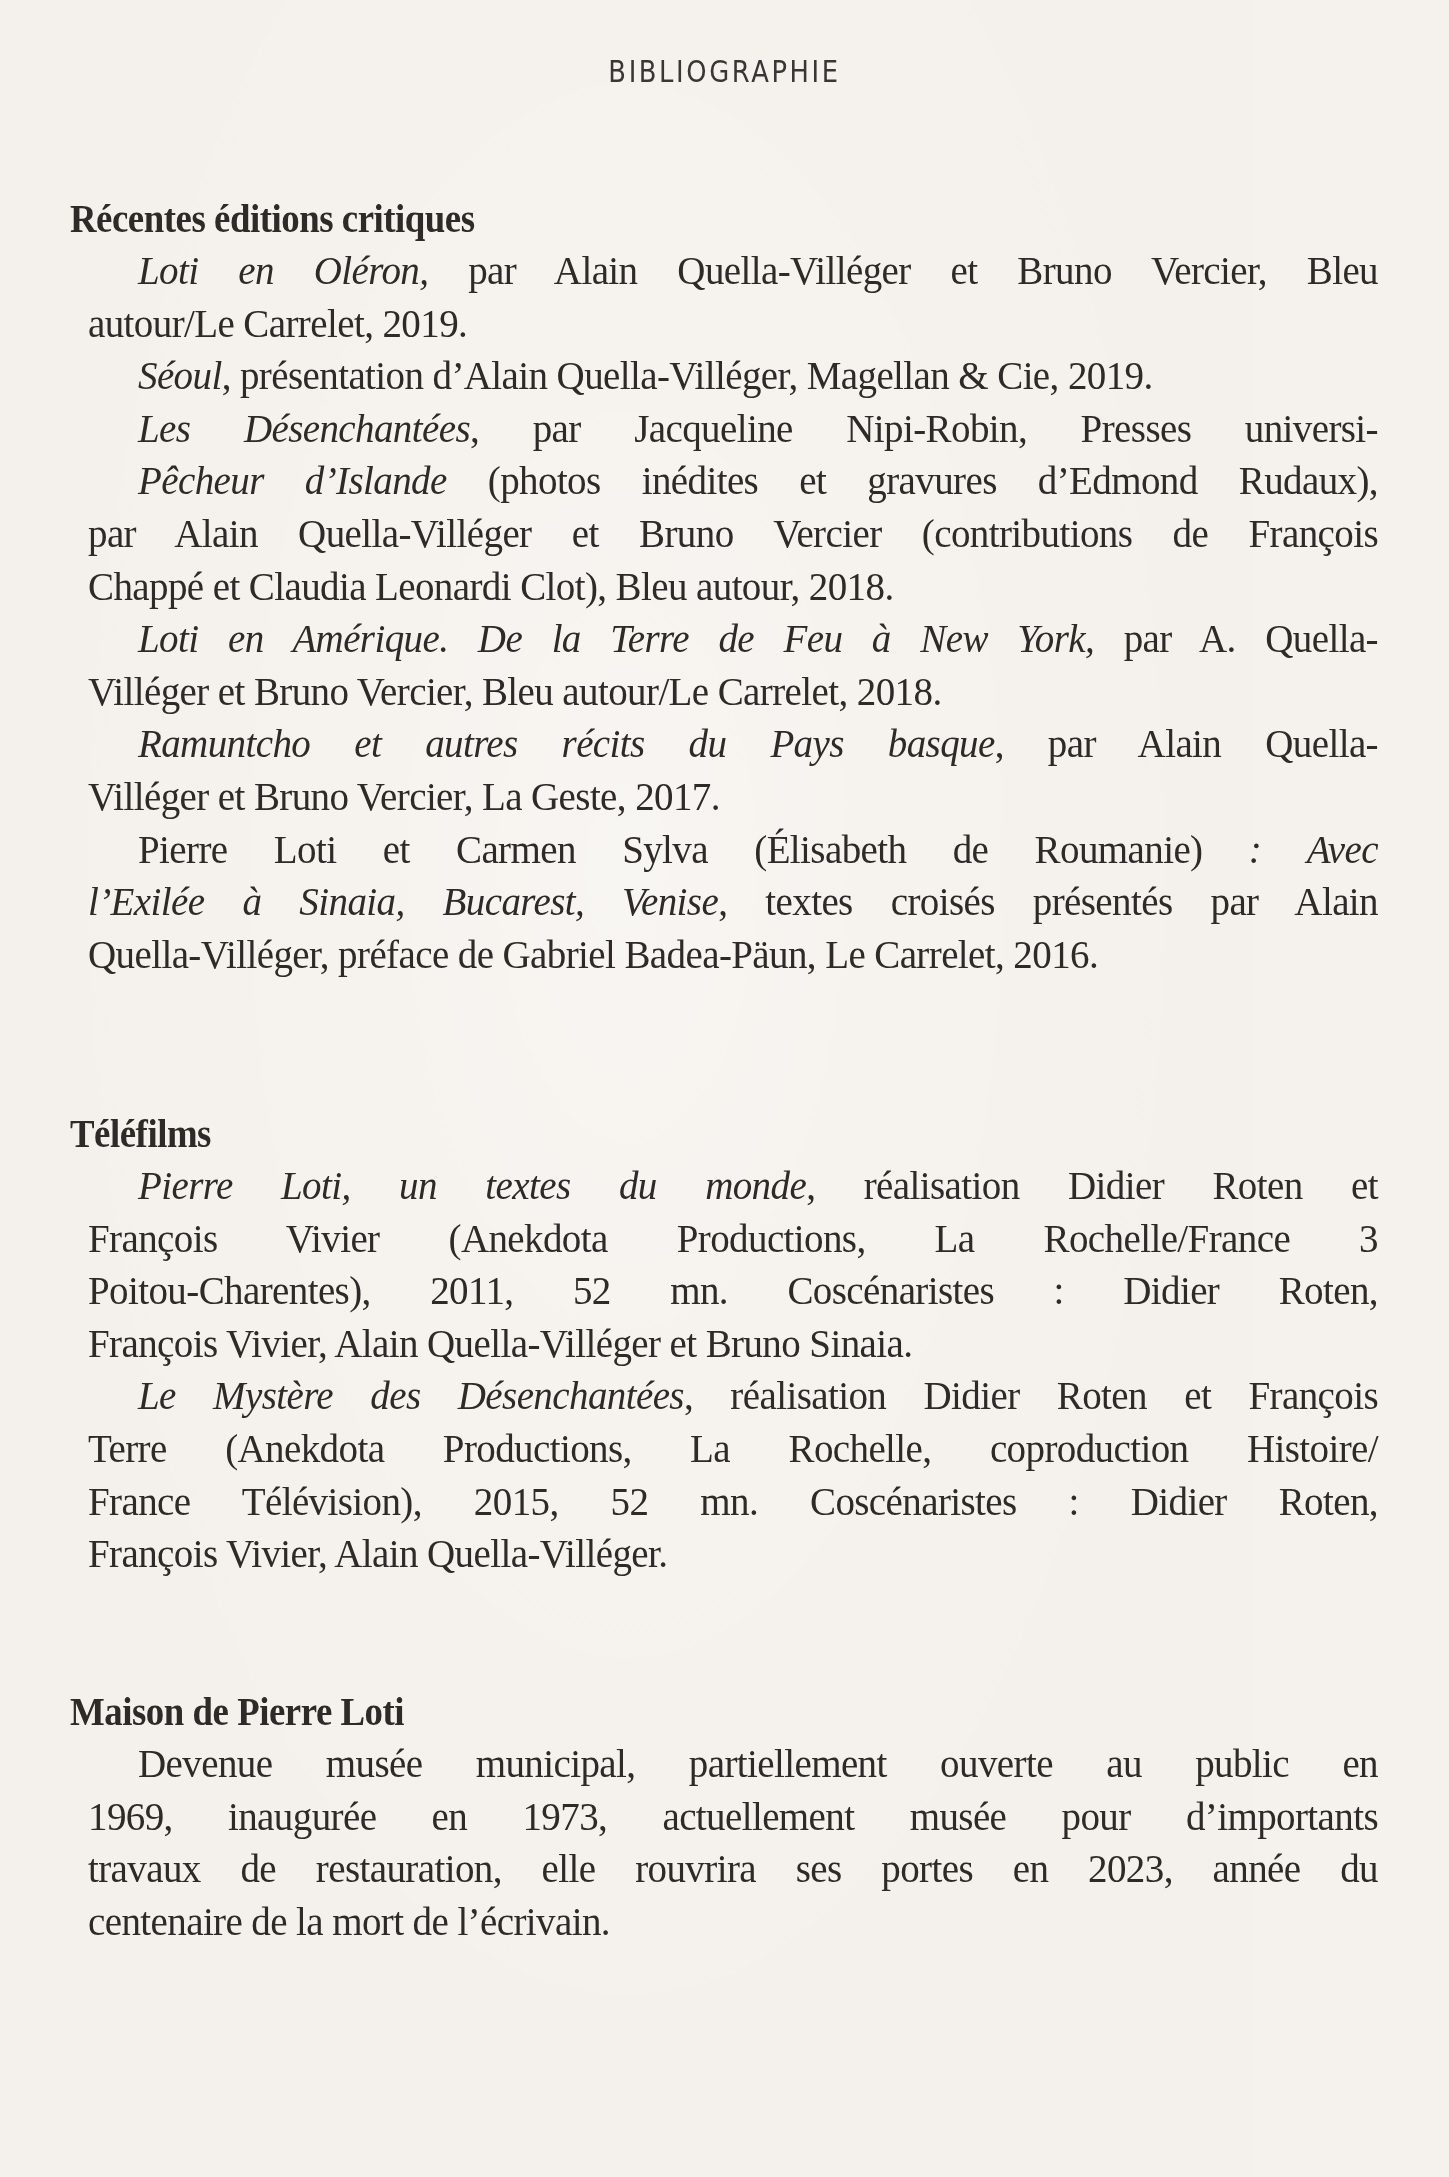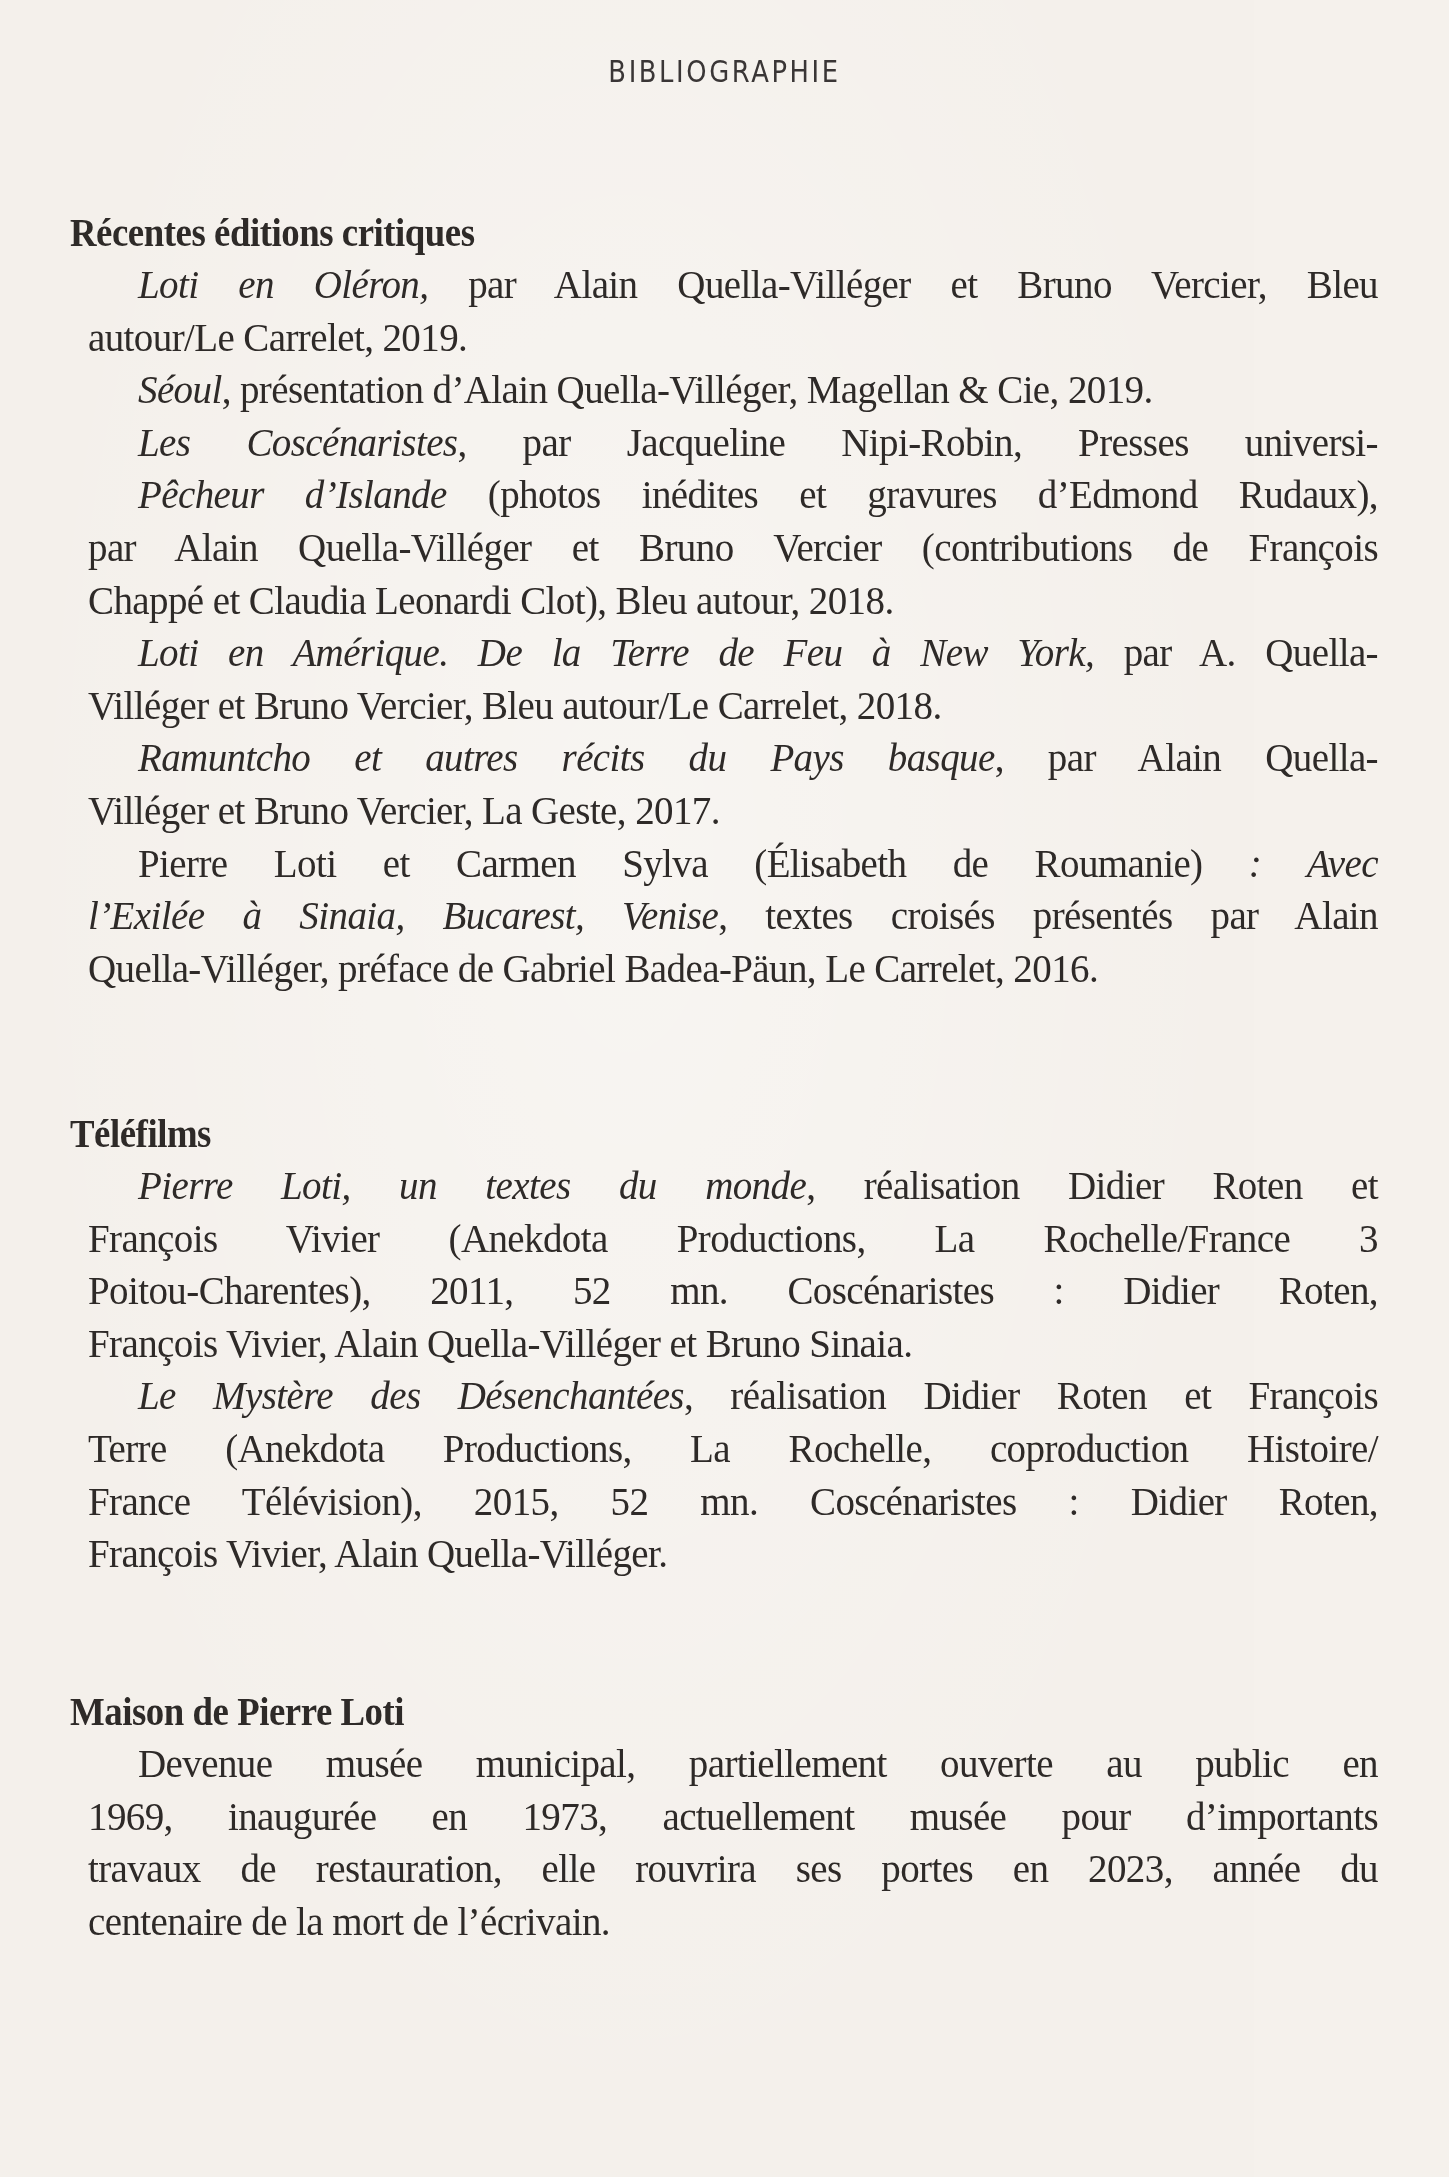--- a/index.html
+++ b/index.html
@@ -59,42 +59,42 @@
       text-align: justify;
       text-align-last: justify;
       width: 1290px;
       letter-spacing: -0.6px;
       overflow: visible;
       margin-left: 18px;
     }
     .line.indent { padding-left: 50px; width: 1240px; }
     .line.last { text-align-last: left; }
     .it { font-style: italic; }
-    #sec1 { top: 207px; }
+    #sec1 { top: 193px; }
     #sec2 { top: 1108px; }
     #sec3 { top: 1686px; }
   </style>
 </head>
 <body>
 
 <div class="page">
   <div class="running-head">BIBLIOGRAPHIE</div>
 
   <div class="column" id="sec1">
     <div class="section-title">Récentes éditions critiques</div>
     <div class="entries">
         <div>
           <div class="line indent"><span class="it">Loti en Oléron,</span><span> par Alain Quella-Villéger et Bruno Vercier, Bleu</span></div>
           <div class="line last"><span>autour/Le Carrelet, 2019.</span></div>
         </div>
         <div>
           <div class="line indent last"><span class="it">Séoul</span><span>, présentation d’Alain Quella-Villéger, Magellan &amp; Cie, 2019.</span></div>
         </div>
         <div>
-          <div class="line indent"><span class="it">Les Coscénaristes</span><span>, par Jacqueline Nipi-Robin, Presses universi-</span></div>
+          <div class="line indent"><span class="it">Les Désenchantées</span><span>, par Jacqueline Nipi-Robin, Presses universi-</span></div>
         </div>
         <div>
           <div class="line indent"><span class="it">Pêcheur d’Islande</span><span> (photos inédites et gravures d’Edmond Rudaux),</span></div>
           <div class="line"><span>par Alain Quella-Villéger et Bruno Vercier (contributions de François</span></div>
           <div class="line last"><span>Chappé et Claudia Leonardi Clot), Bleu autour, 2018.</span></div>
         </div>
         <div>
           <div class="line indent"><span class="it">Loti en Amérique. De la Terre de Feu à New York,</span><span> par A. Quella-</span></div>
           <div class="line last"><span>Villéger et Bruno Vercier, Bleu autour/Le Carrelet, 2018.</span></div>
         </div>

